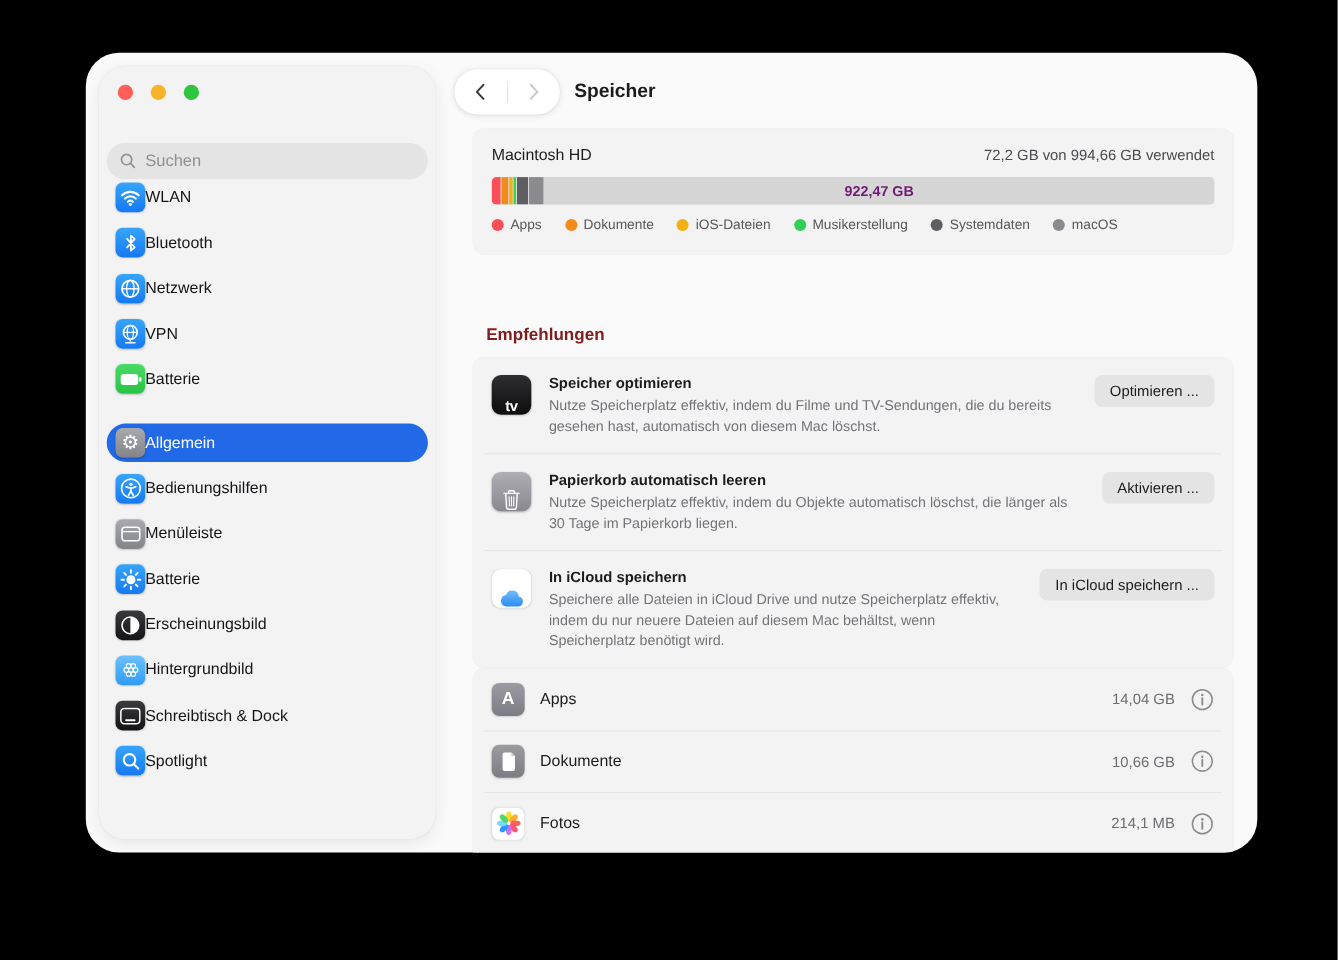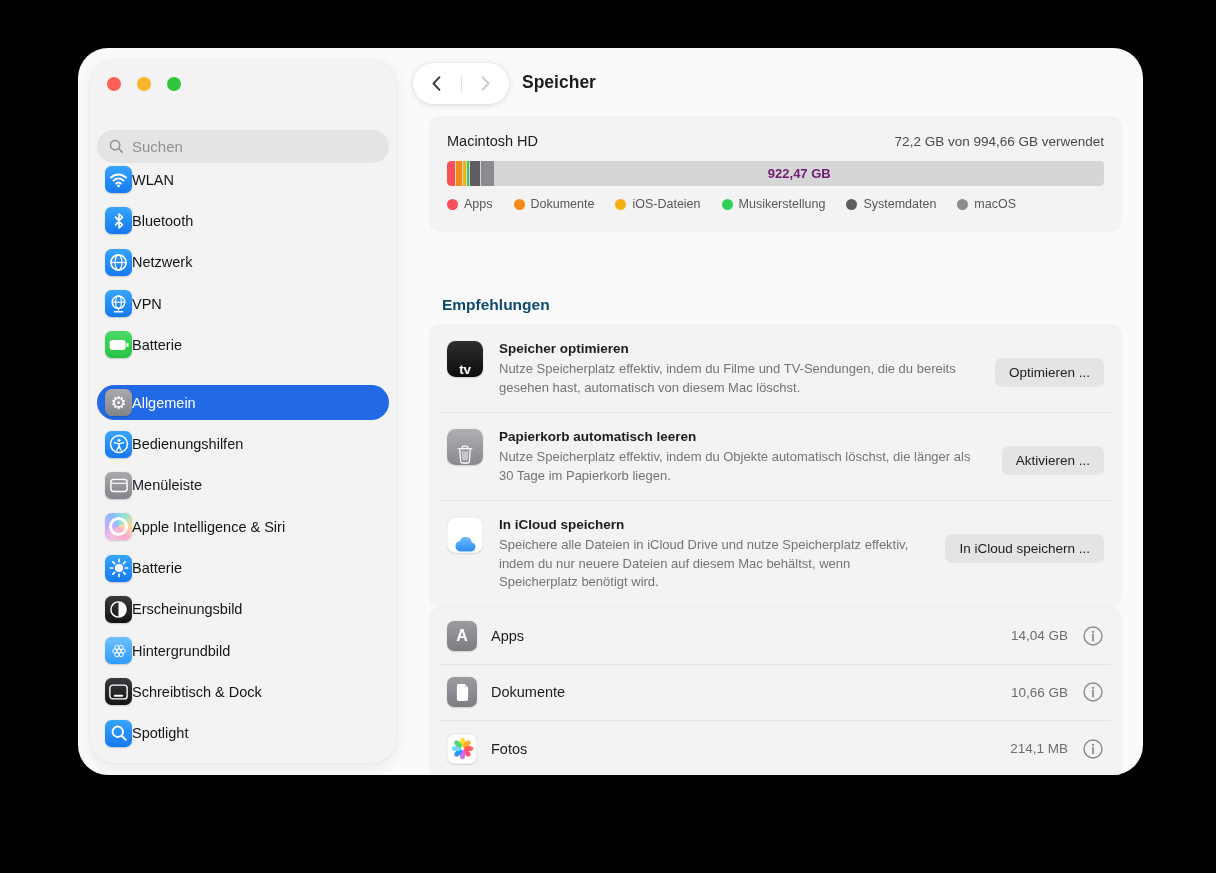--- a/index.html
+++ b/index.html
@@ -33,33 +33,33 @@
   .volname{font-size:14.5px;color:#1c1c1e;}
   .usage{font-size:13.5px;color:#4a4a4e;}
   .bar{margin-top:12px;height:25px;border-radius:4.5px;overflow:hidden;display:flex;background:#d7d6d6;}
   .seg{height:100%;margin-right:1px;flex:0 0 auto;}
   .free{flex:1;display:flex;align-items:center;justify-content:center;font-size:13px;font-weight:600;color:#701a75;}
   .legend{display:flex;gap:21px;margin-top:11px;align-items:center;}
   .litem{display:flex;align-items:center;gap:6px;}
   .dot{width:11px;height:11px;border-radius:50%;flex:0 0 auto;}
   .llabel{font-size:12.5px;color:#57575c;white-space:nowrap;}
   .pattern{background-image:repeating-linear-gradient(45deg,rgba(0,0,0,.24) 0 1px,transparent 1px 3px);}
-  .section-head{position:absolute;left:364px;top:248px;font-size:15.5px;font-weight:700;color:#0c4a6e;}
+  .section-head{position:absolute;left:364px;top:248px;font-size:15.5px;font-weight:700;color:#7f1d1d;}
   .card2{top:277px;}
   .rrow{display:flex;align-items:flex-start;padding:14px 17px 15px 17px;gap:16px;}
   .ricon{width:36px;height:36px;border-radius:8.5px;flex:0 0 auto;display:flex;align-items:flex-end;justify-content:center;margin-top:2px;box-shadow:0 .5px 1.5px rgba(0,0,0,.15);}
   .icon-tv{background:linear-gradient(180deg,#2e2e30,#0c0c0d);}
   .tvtext{color:#fff;font-size:13.5px;font-weight:700;letter-spacing:-.3px;}
   .icon-trash{background:linear-gradient(180deg,#aeaeb4,#88888e);}
   .icon-cloud{background:#fff;box-shadow:inset 0 0 0 .5px rgba(0,0,0,.08),0 .5px 1.5px rgba(0,0,0,.12);}
   .rtext{flex:1;}
   .rtitle{font-size:13.5px;font-weight:700;color:#1c1c1e;margin:2px 0 4px 0;}
   .rdesc{font-size:13px;line-height:18.5px;color:#737379;}
   .w530{max-width:530px;} .w545{max-width:545px;} .w470{max-width:470px;}
-  .rbtn{margin-left:auto;flex:0 0 auto;background:#e5e4e4;border:none;border-radius:7px;padding:7px 14px;font-family:inherit;font-size:13.5px;color:#1c1c1e;margin-top:19px;white-space:nowrap;cursor:default;}
+  .rbtn{margin-left:auto;flex:0 0 auto;background:#e5e4e4;border:none;border-radius:7px;padding:7px 14px;font-family:inherit;font-size:13.5px;color:#1c1c1e;margin-top:2px;white-space:nowrap;cursor:default;}
   .divider{height:1px;background:#e6e5e5;margin:0 10px;}
   .card3{top:560px;height:215px;}
   .crow{display:flex;align-items:center;height:55.5px;padding:0 17px;gap:14px;}
   .cicon{width:30px;height:30px;border-radius:7px;flex:0 0 auto;display:flex;align-items:center;justify-content:center;box-shadow:0 .5px 1.5px rgba(0,0,0,.15);}
   .icon-apps{background:linear-gradient(180deg,#9b9ba1,#7c7c83);}
   .appsA{color:#fff;font-size:16px;font-weight:700;}
   .icon-doc{background:linear-gradient(180deg,#9b9ba1,#7c7c83);}
   .icon-photos{background:#fff;box-shadow:inset 0 0 0 .5px rgba(0,0,0,.1),0 .5px 1.5px rgba(0,0,0,.12);}
   .clabel{font-size:14.5px;color:#1c1c1e;}
   .cvalue{margin-left:auto;font-size:13.5px;color:#6c6c71;}
@@ -159,26 +159,20 @@
       <div class="srow">
         <span class="appicon" style="background: linear-gradient(rgb(169, 169, 176), rgb(131, 131, 138));">
           <svg width="18" height="15" viewBox="0 0 20 16" fill="none" stroke="#fff">
               <rect x="1" y="1.2" width="18" height="13.5" rx="3" stroke-width="1.6"></rect>
               <line x1="1.4" y1="5.6" x2="18.6" y2="5.6" stroke-width="1.2"></line>
             </svg>
         </span>
         <span class="slabel">Menüleiste</span>
       </div>
       <div class="srow">
-        <span class="appicon icon-ai">
-            <span class="ai-ring"></span>
-          </span>
-        <span class="slabel">Apple Intelligence &amp; Siri</span>
-      </div>
-      <div class="srow">
         <span class="appicon" style="background: linear-gradient(rgb(55, 165, 251), rgb(21, 121, 242));">
           <svg width="20" height="20" viewBox="0 0 20 20">
               <circle cx="10" cy="10" r="4.1" fill="#fff"></circle>
               <g stroke="#fff" stroke-width="1.7" stroke-linecap="round">
                 <line x1="16.3" y1="10" x2="18.6" y2="10"></line>
                 <line x1="14.46" y1="14.46" x2="16.1" y2="16.1"></line>
                 <line x1="10" y1="16.3" x2="10" y2="18.6"></line>
                 <line x1="5.54" y1="14.46" x2="3.9" y2="16.1"></line>
                 <line x1="3.7" y1="10" x2="1.4" y2="10"></line>
                 <line x1="5.54" y1="5.54" x2="3.9" y2="3.9"></line>

